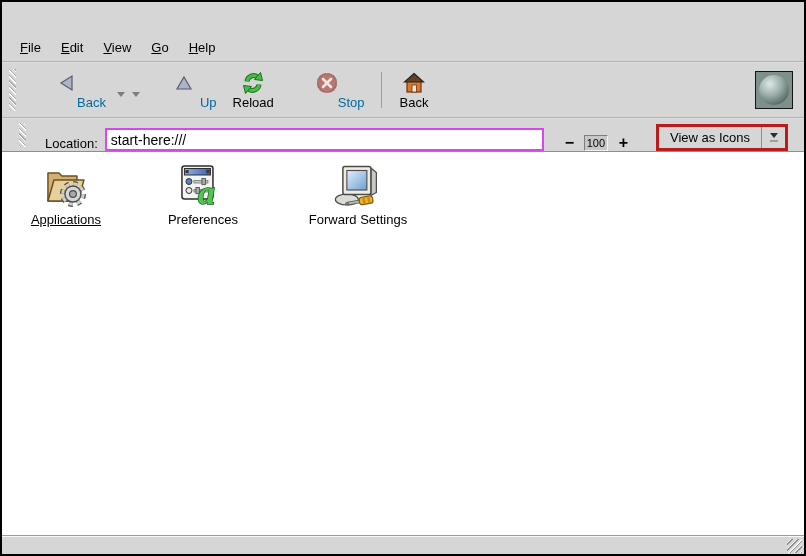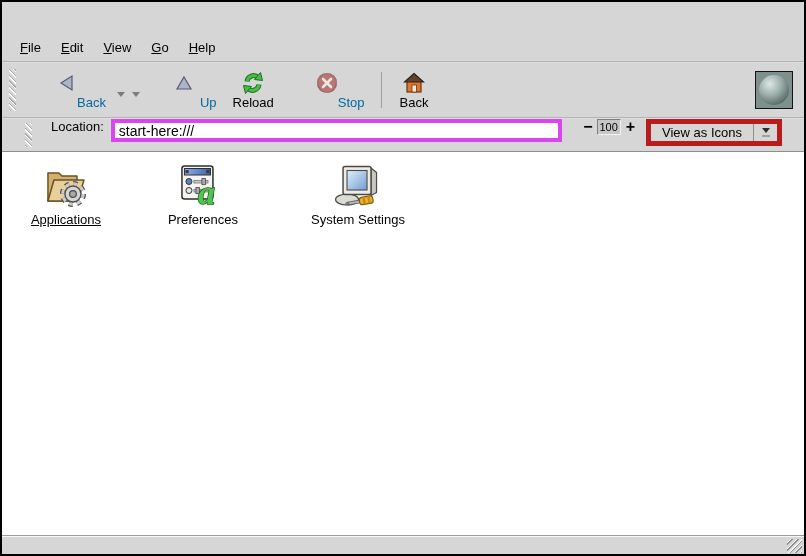--- a/index.html
+++ b/index.html
@@ -39,39 +39,39 @@
   .throbber-box {
     margin-left:auto; margin-right:5px; width:38px; height:38px; flex:none;
     background:#7e908c; border:1px solid #141414;
     display:flex; align-items:center; justify-content:center;
   }
   .throbber-sphere {
     width:30px; height:30px; border-radius:50%;
     background:radial-gradient(circle at 36% 30%, #dde8e4 0%, #9fb2ae 38%, #62746f 72%, #37433f 100%);
   }
   
-  .locbar { height:32px; display:flex; align-items:flex-start; padding:0 22px; flex:none; }
+  .locbar { height:32px; display:flex; align-items:flex-end; padding:0 16px; flex:none; }
   .loc-label { margin-left:14px; }
   .loc-input {
     margin-left:7px; width:508px; height:23px;
-    border:4px solid #d946ef; background:#fff;
+    border:2px solid #d946ef; background:#fff;
     font-family:"Liberation Sans", sans-serif; font-size:14px;
     padding:0 4px; outline:none;
   }
   .zoom-out { margin-left:17px; }
   .zoom-in  { margin-left:1px; }
   .zoom-btn { font-weight:bold; font-size:16px; line-height:16px; padding:0 4px; cursor:default; }
   .zoom-level {
-    width:27px; height:16px; margin:0 0;
+    width:27px; height:16px; margin:0 6px;
     background:#c7c7c7; border:1px solid; border-color:#7e7e7e #f2f2f2 #f2f2f2 #7e7e7e;
     font-size:11px; display:flex; align-items:center; justify-content:center;
   }
   .view-btn {
-    margin-left:7px; height:27px; display:flex; align-items:stretch;
-    background:#d6d6d6; border:5px solid #b91c1c;
+    margin-left:24px; height:27px; display:flex; align-items:stretch;
+    background:#d6d6d6; border:3px solid #b91c1c;
   }
   .view-btn-label { display:flex; align-items:center; padding:0 11px; white-space:nowrap; }
   .view-btn-divider { width:1px; background:#8e8e8e; }
   .view-btn-ind { width:23px; display:flex; flex-direction:column; align-items:center; justify-content:center; }
   .ind-arrow { width:0; height:0; border-left:4px solid transparent; border-right:4px solid transparent; border-top:5px solid #2e2e2e; }
   .ind-bar { width:8px; height:2px; background:#a0a0a0; margin-top:2px; }
   
   .content { flex:1; background:#ffffff; border-top:1px solid #8e8e8e; position:relative; }
   .icon-item { position:absolute; top:9px; display:flex; flex-direction:column; align-items:center; }
   .icon-item .glyph { width:48px; height:48px; }
@@ -252,21 +252,21 @@
           <rect x="13" y="9.5" width="20" height="19.5" fill="url(#sg)" stroke="#4a4a4a" stroke-width="1.1"></rect>
           <g transform="rotate(-10 28 40)">
             <rect x="13" y="38.7" width="13" height="2.8" fill="#b9b9b9" stroke="#555" stroke-width="0.8"></rect>
             <rect x="11.5" y="39.1" width="3" height="2" fill="#8a8a8a" stroke="#555" stroke-width="0.6"></rect>
             <rect x="25.5" y="36.3" width="13.5" height="7.4" rx="2.5" fill="#f0b428" stroke="#7c5a10" stroke-width="1.2"></rect>
             <rect x="28.8" y="36.6" width="2.6" height="6.8" fill="#c98c14"></rect>
             <rect x="33.8" y="36.6" width="2.6" height="6.8" fill="#c98c14"></rect>
           </g>
         </svg>
       </span>
-      <span class="ilabel">System Settings</span>
+      <span class="ilabel">Forward Settings</span>
     </div>
 
   </div>
 
   <div class="statusbar">
     <div class="resize-grip"></div>
   </div>
 
 </div>
 

